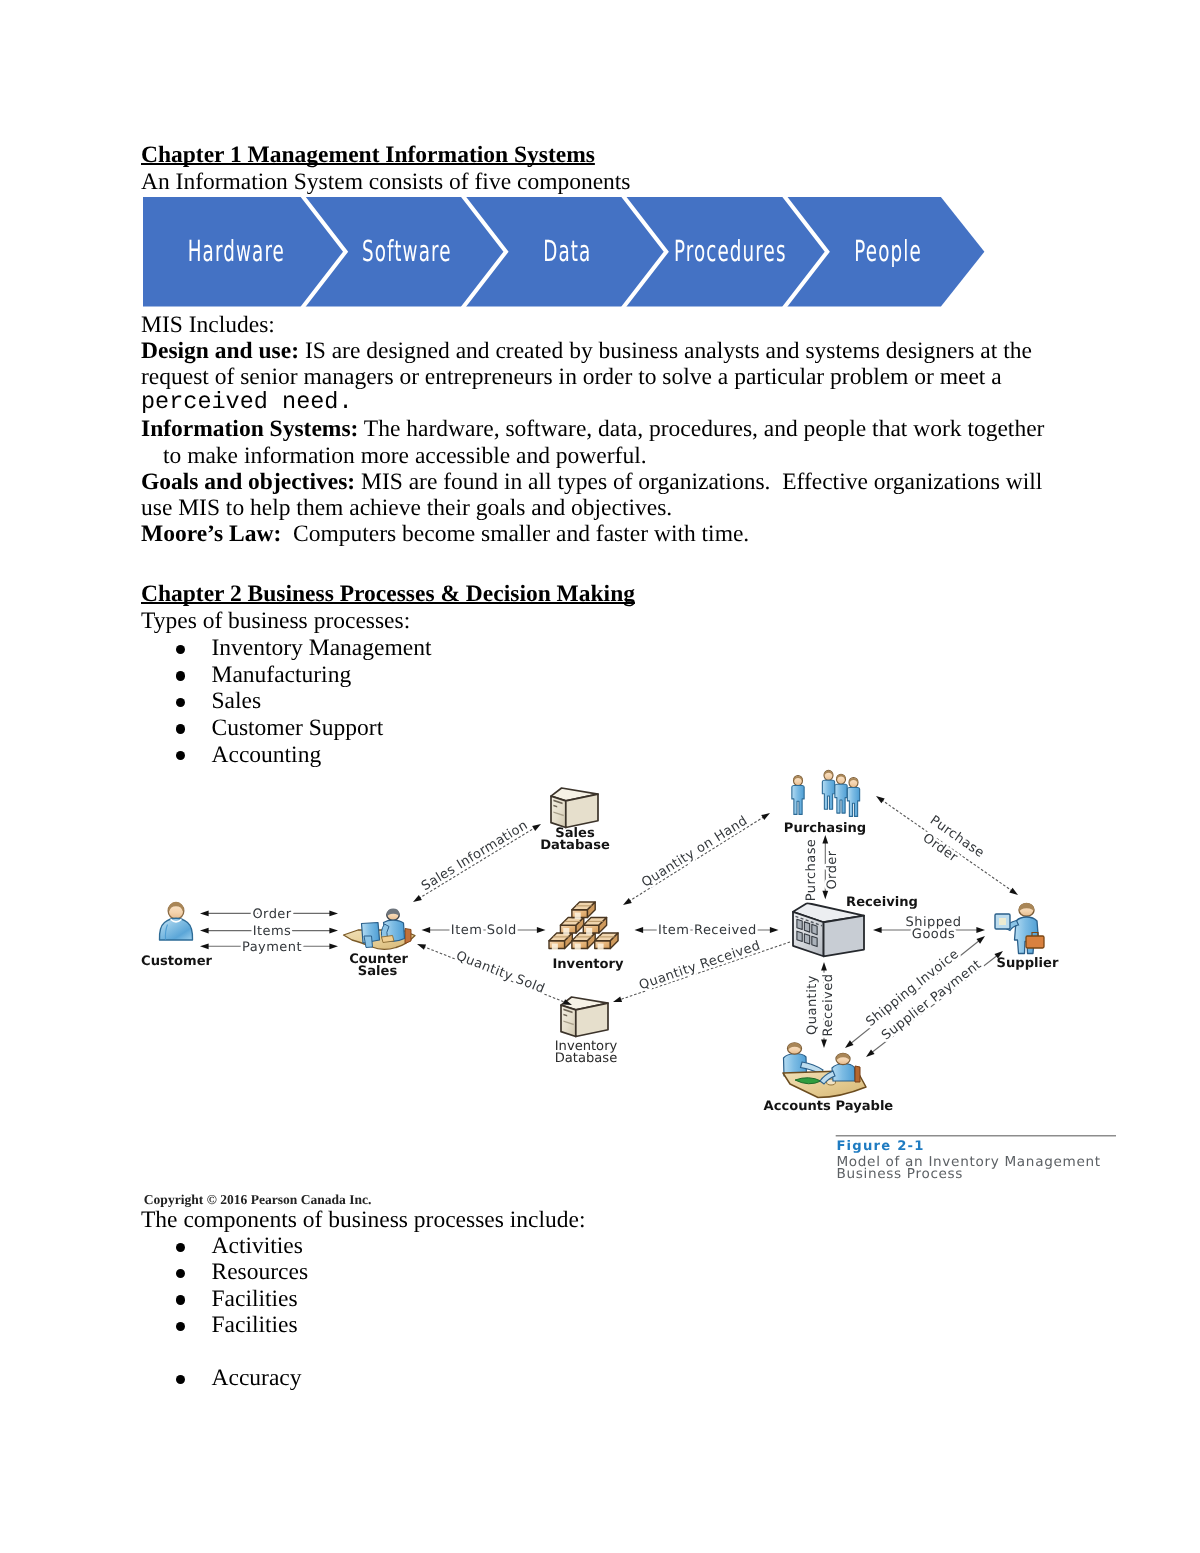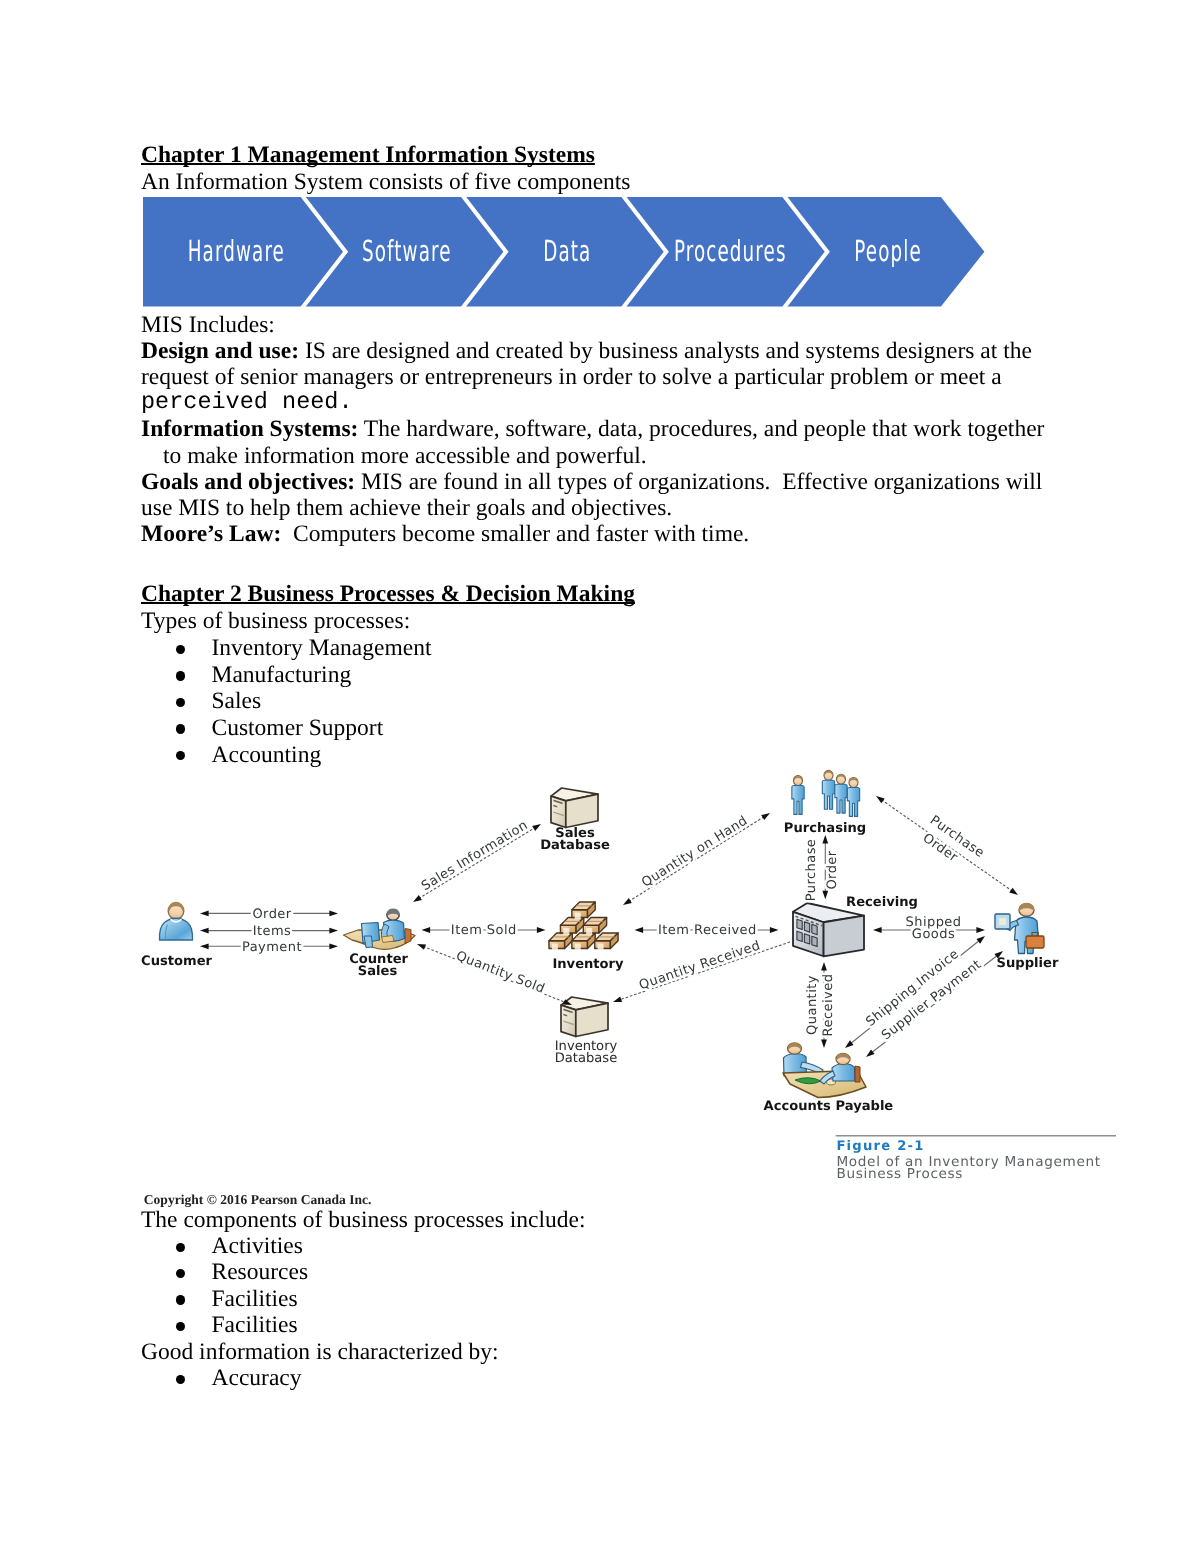--- a/index.html
+++ b/index.html
@@ -404,20 +404,19 @@
       </div>
       <div class="bullet" style="left: 176px; top: 1285.8px;">
         <span class="dot"></span>
         <span class="txt">Facilities</span>
       </div>
       <div class="bullet" style="left: 176px; top: 1312.2px;">
         <span class="dot"></span>
         <span class="txt">Facilities</span>
       </div>
     </div>
-  <div class="tline" style="left:141px;top:1338.6px">Good information is characterized by:</div>
   <div id="list3">
       <div class="bullet" style="left: 176px; top: 1365px;">
         <span class="dot"></span>
         <span class="txt">Accuracy</span>
       </div>
     </div>
 </div>
 
 </body></html>

